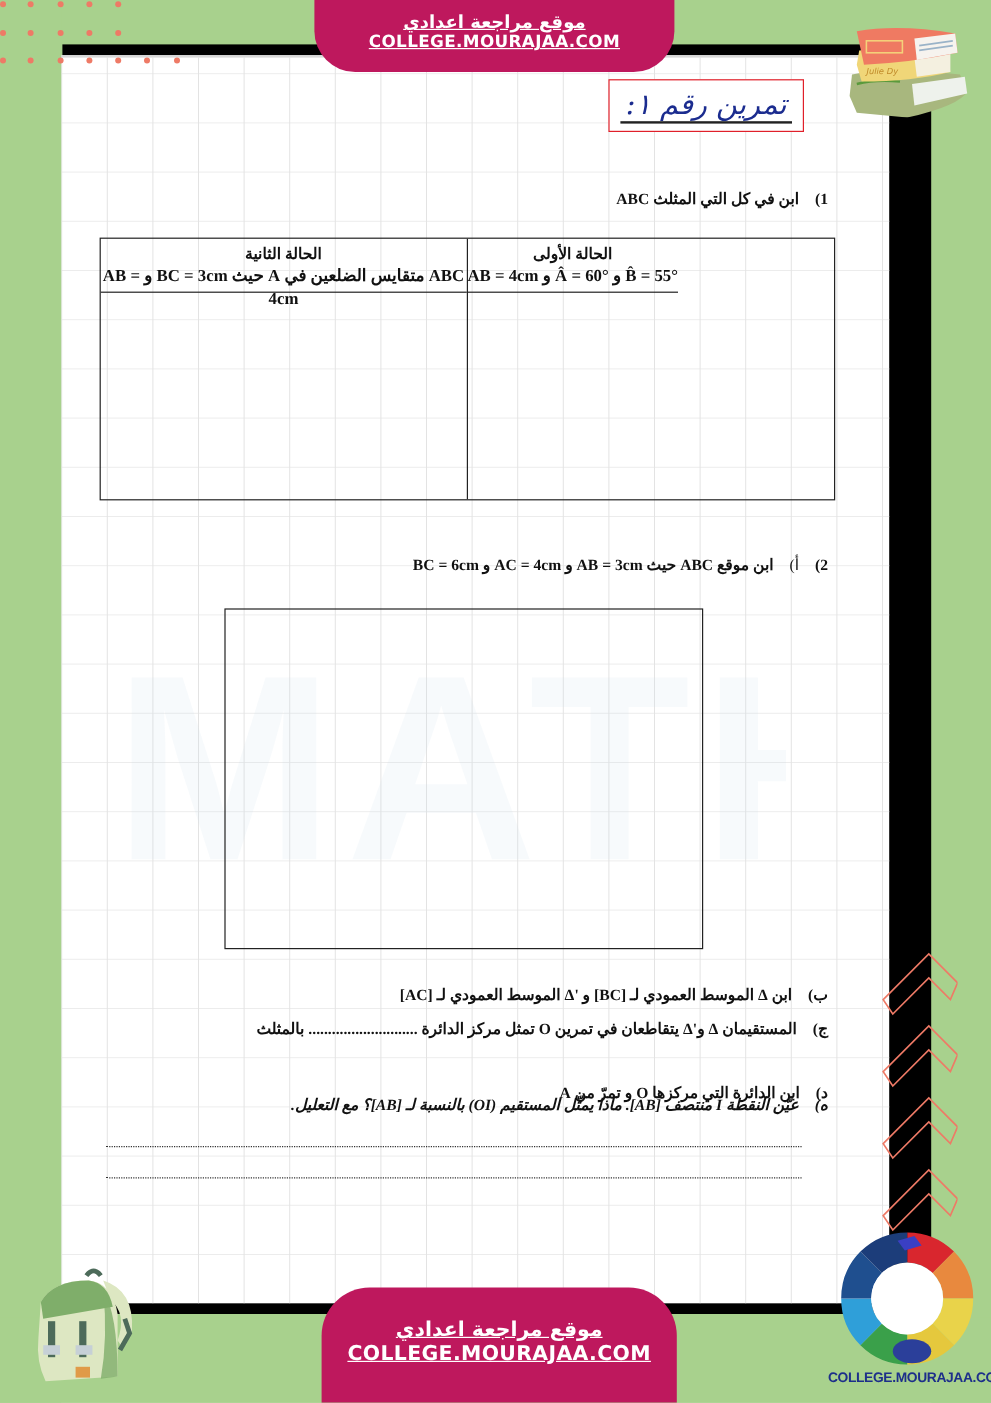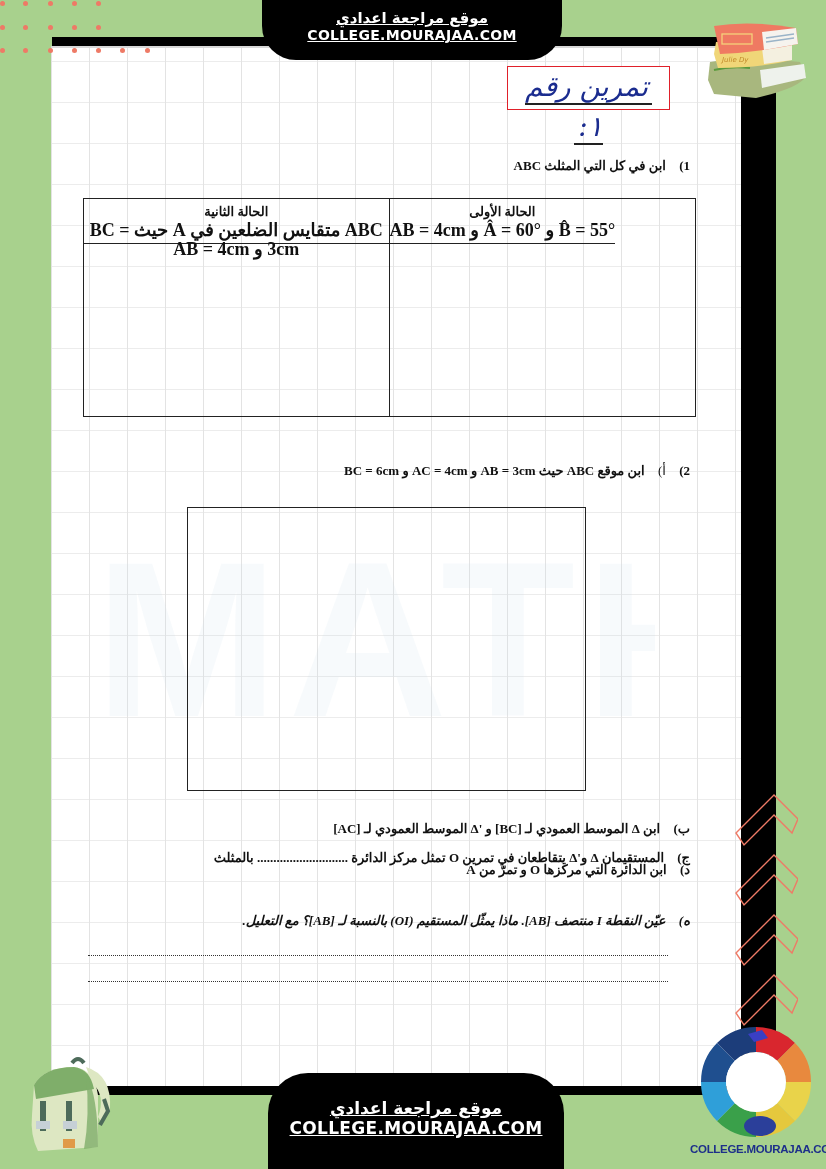--- a/index.html
+++ b/index.html
@@ -47,21 +47,21 @@
   .dots-row {
     position: absolute; left: 0; top: 0; width: 170px; height: 56px;
   }
   .dot {
     position: absolute; width: 5px; height: 5px; border-radius: 50%;
     background: #ee7a66;
   }
   
   .banner {
     position: absolute;
-    background: #000000;
+    background: #be185d;
     color: #fff;
     text-align: center;
     font-family: "DejaVu Sans", sans-serif;
     font-weight: bold;
     text-decoration: underline;
     line-height: 1.15;
   }
   .banner-top {
     left: 262px; top: 0; width: 300px; height: 60px;
     border-radius: 0 0 34px 34px;
@@ -78,21 +78,21 @@
   .banner-bottom .en { font-size: 17px; letter-spacing: 0.3px; }
 
   
   .ex-title {
     position: absolute; left: 507px; top: 66px; width: 163px; height: 44px;
     border: 1.5px solid #e0202a;
     background: #fff;
     font-family: "DejaVu Serif", serif;
     font-style: italic;
     color: #1b2c8f;
-    font-size: 28px;
+    font-size: 24px;
     direction: rtl;
     text-align: center;
     line-height: 40px;
   }
   .ex-title span { border-bottom: 2px solid #222; padding: 0 4px; }
 
   .q {
     position: absolute;
     direction: rtl;
     font-weight: bold;
@@ -109,21 +109,21 @@
     display: flex; flex-direction: row-reverse;
     background: transparent;
   }
   .case-col { width: 50%; display: flex; flex-direction: row; }
   .case-col + .case-col { border-right: 1.5px solid #222; }
   .case-head {
     height: 45px; border-bottom: 1.5px solid #222;
     text-align: center; direction: rtl; font-weight: bold; font-size: 13px;
     padding-top: 3px; line-height: 19px;
   }
-  .case-head .sub { font-size: 18px; }
+  .case-head .sub { font-size: 14px; }
   .case-body { flex: 1; }
 
   .draw-box {
     position: absolute; left: 187px; top: 507px; width: 399px; height: 284px;
     border: 1.5px solid #222;
   }
   .dotted-line {
     position: absolute; left: 88px; width: 580px; height: 0;
     border-bottom: 1.5px dotted #333;
   }
@@ -232,21 +232,21 @@
 <div class="draw-box"></div>
 
 <div class="q" style="right:136px; top:821px;">
   <span class="num">ب)</span>
   <span>ابن Δ الموسط العمودي لـ [BC] و 'Δ الموسط العمودي لـ [AC]</span>
 </div>
 <div class="q" style="right:136px; top:850px;">
   <span class="num">ج)</span>
   <span>المستقيمان Δ و'Δ يتقاطعان في تمرين O تمثل مركز الدائرة ............................ بالمثلث</span>
 </div>
-<div class="q" style="right:136px; top:862px;">
+<div class="q" style="right:136px; top:903px;">
   <span class="num">د)</span>
   <span>ابن الدائرة التي مركزها O و تمرّ من A</span>
 </div>
 <div class="q" style="right:136px; top:913px;font-style:italic;">
   <span class="num">ه)</span>
   <span>عيّن النقطة I منتصف [AB]. ماذا يمثّل المستقيم (OI) بالنسبة لـ [AB]؟ مع التعليل.</span>
 </div>
 
 <div class="dotted-line" style="top:955px;"></div>
 <div class="dotted-line" style="top:981px;"></div>

